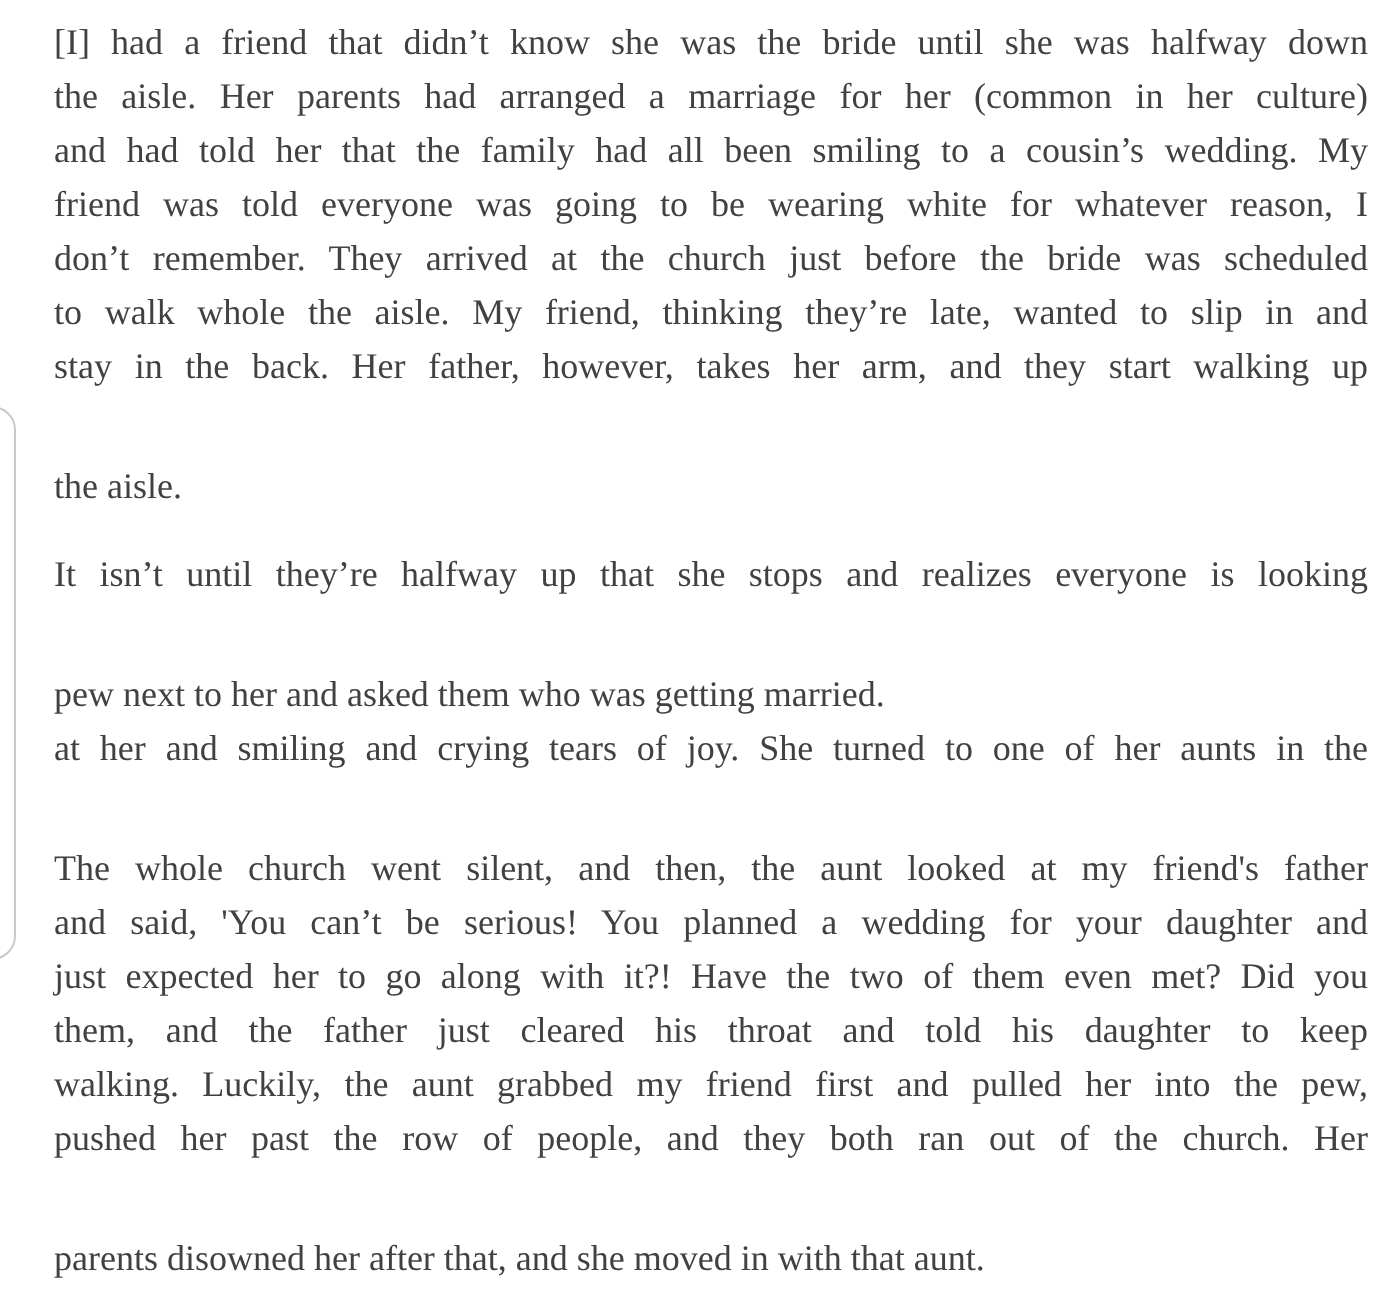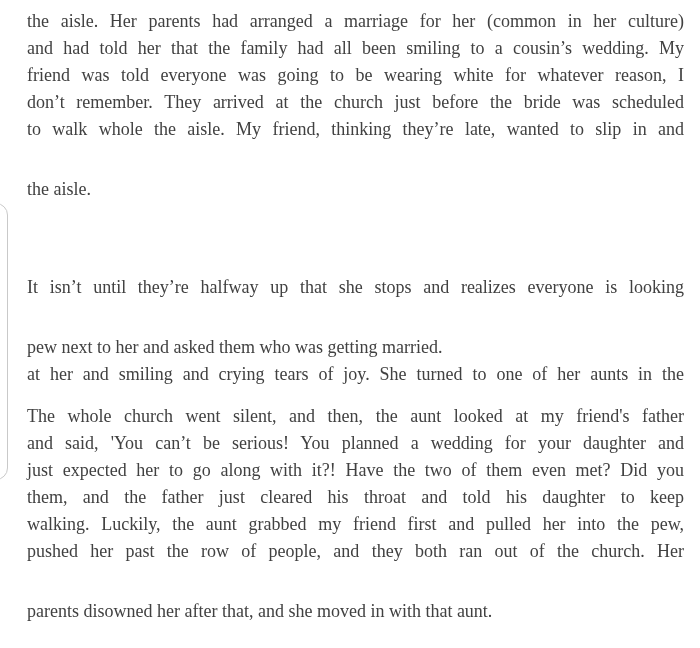--- a/index.html
+++ b/index.html
@@ -17,21 +17,21 @@
   .para {
     position: absolute;
     left: 27px;
     width: 657px;
     font-size: 18px;
     line-height: 27px;
     color: #414141;
   }
   .para-1 { top: 8px; }
   .para-2 { top: 274px; }
-  .para-3 { top: 403px; }
+  .para-3 { top: 421px; }
   .ln {
     text-align: justify;
     text-align-last: justify;
     text-justify: inter-word;
     white-space: normal;
   }
   .ln.last {
     text-align-last: left;
     margin-top: 33px;
   }
@@ -47,25 +47,27 @@
     border-radius: 12px;
     box-sizing: border-box;
   }
 </style>
 </head>
 <body>
 
 <div class="adjacent-card-edge"></div>
 
 <div class="para para-1">
+  <div class="ln">[I] had a friend that didn’t know she was the bride until she was halfway down</div>
   <div class="ln">the aisle. Her parents had arranged a marriage for her (common in her culture)</div>
   <div class="ln">and had told her that the family had all been smiling to a cousin’s wedding. My</div>
   <div class="ln">friend was told everyone was going to be wearing white for whatever reason, I</div>
   <div class="ln">don’t remember. They arrived at the church just before the bride was scheduled</div>
   <div class="ln">to walk whole the aisle. My friend, thinking they’re late, wanted to slip in and</div>
+  <div class="ln">stay in the back. Her father, however, takes her arm, and they start walking up</div>
   <div class="ln last">the aisle.</div>
 </div>
 
 <div class="para para-2">
   <div class="ln">It isn’t until they’re halfway up that she stops and realizes everyone is looking</div>
   <div class="ln last">pew next to her and asked them who was getting married.</div>
   <div class="ln">at her and smiling and crying tears of joy. She turned to one of her aunts in the</div>
 </div>
 
 <div class="para para-3">

